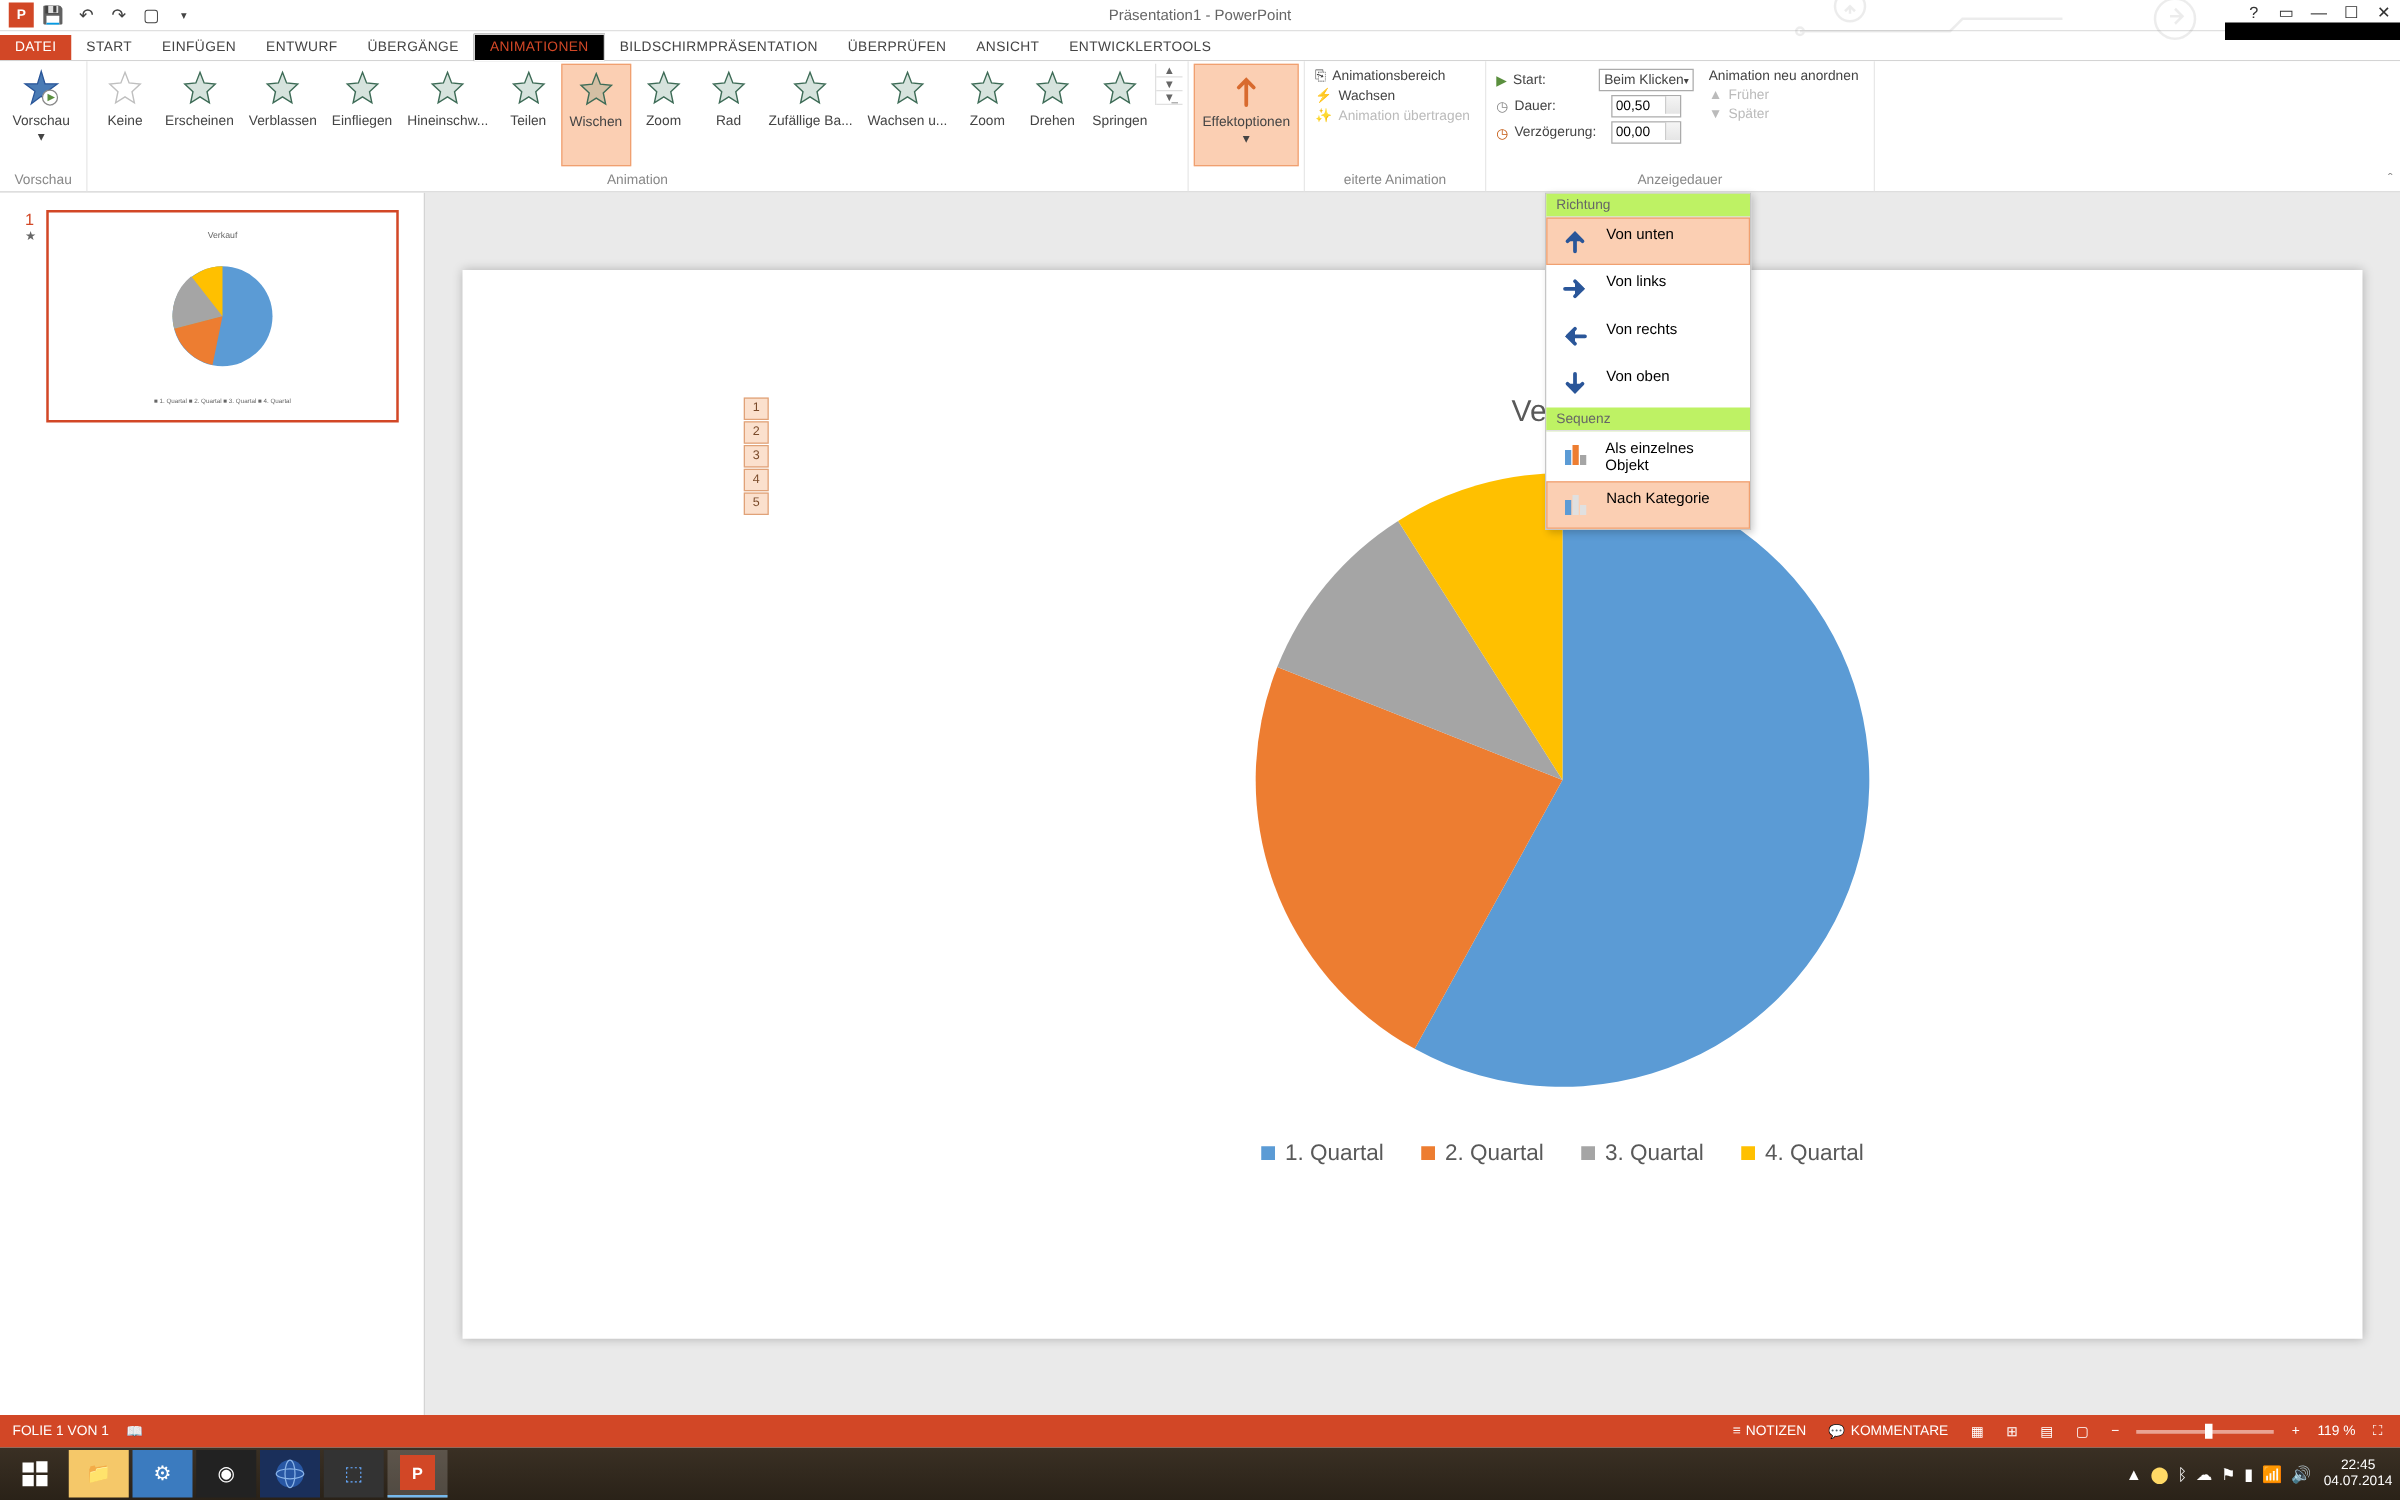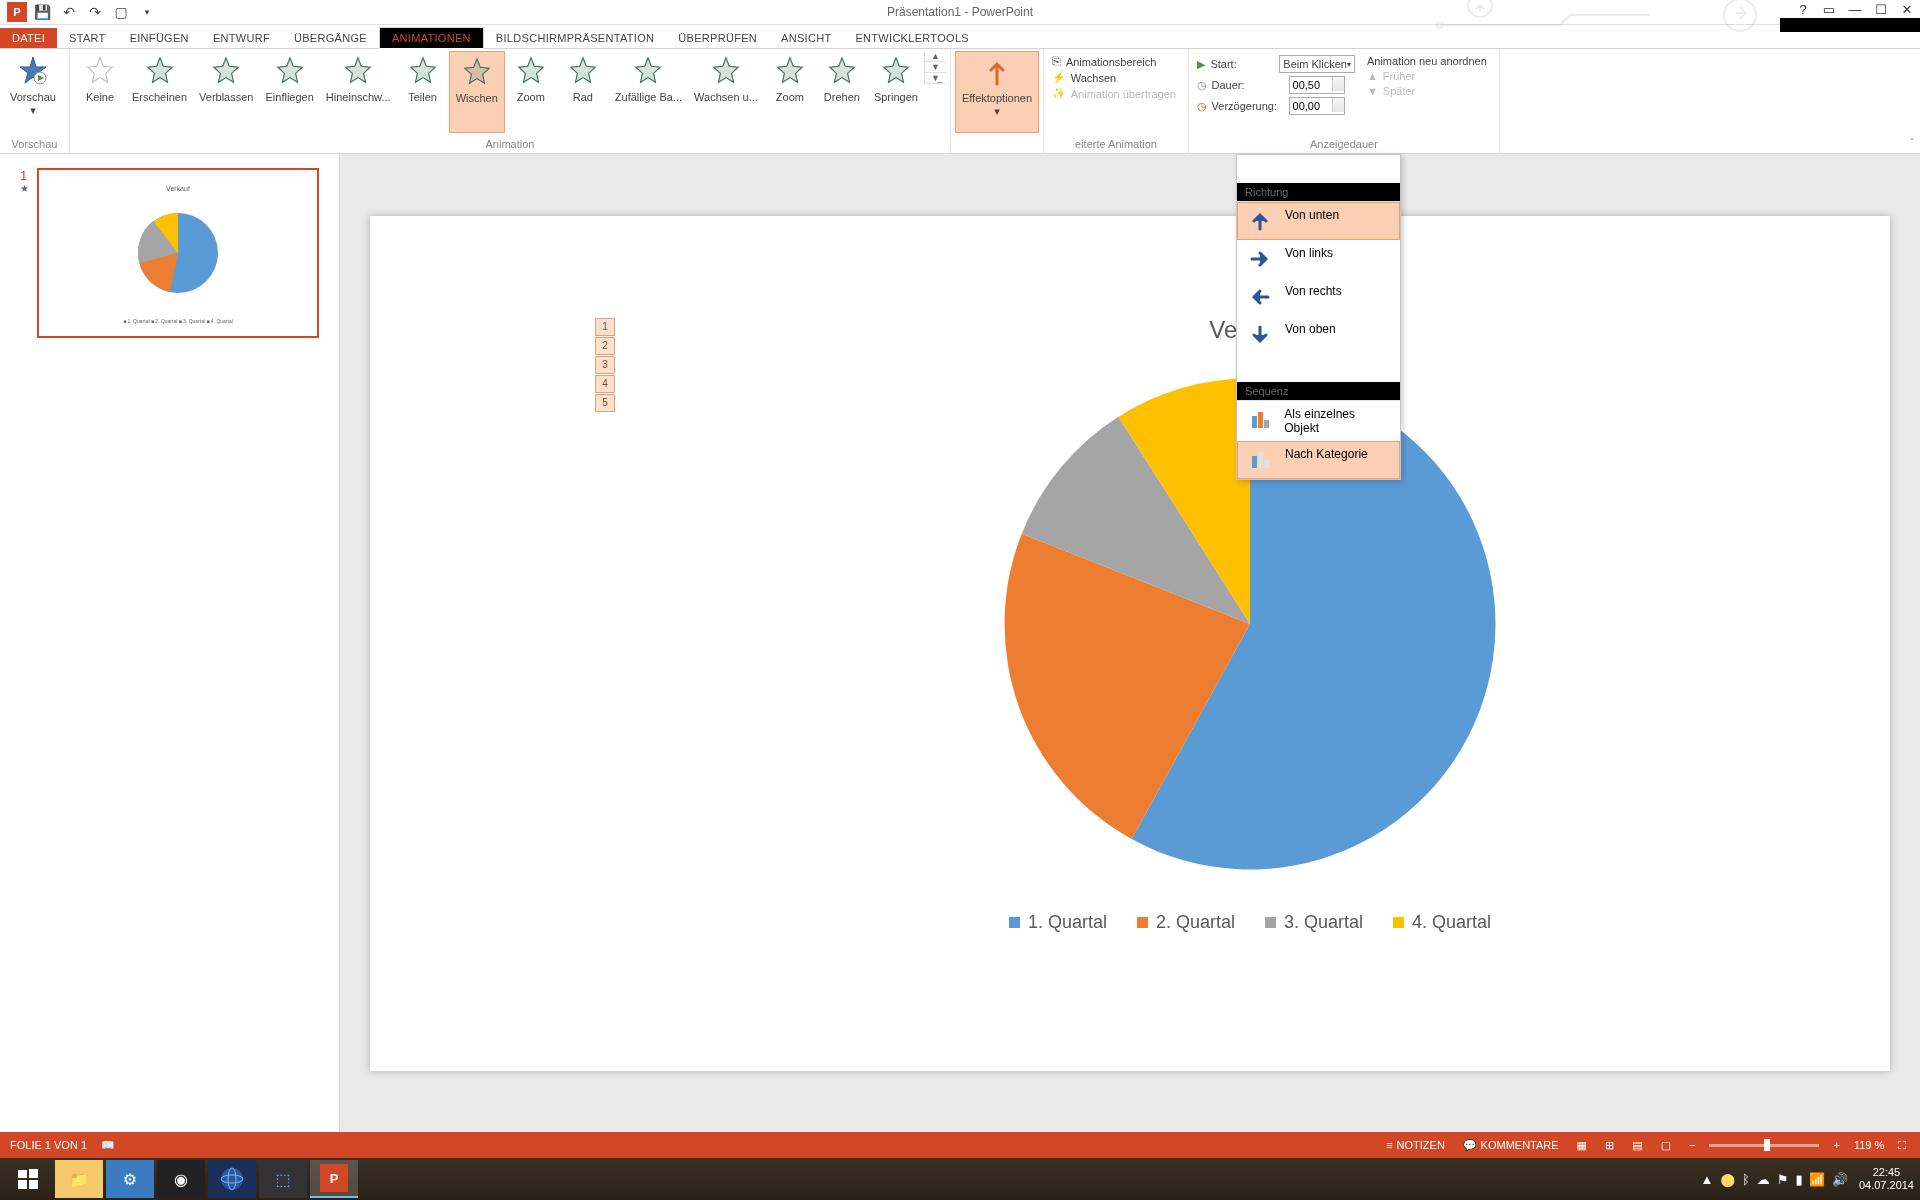--- a/index.html
+++ b/index.html
@@ -41,21 +41,21 @@
 .adv-row.disabled { color: #bbb; }
 .adv-input { width: 56px; height: 18px; border: 1px solid #ababab; font-size: 11px; padding: 0 14px 0 3px; position: relative; background: #fff; }
 .adv-select { width: 84px; height: 18px; border: 1px solid #ababab; font-size: 11px; padding: 0 3px; background: #fff; display: flex; align-items: center; justify-content: space-between; }
 .spinner { position: relative; }
 .spinner::after { content: ""; position: absolute; right: 1px; top: 1px; width: 11px; height: 14px; background: linear-gradient(#f5f5f5,#e5e5e5); border-left: 1px solid #ccc; }
 
 .collapse-btn { position: absolute; right: 6px; bottom: 4px; font-size: 11px; color: #888; cursor: pointer; }
 
 
 .effect-dropdown { position: absolute; left: 1236px; top: 154px; width: 165px; background: #fff; border: 1px solid #c6c6c6; box-shadow: 2px 2px 6px rgba(0,0,0,0.2); z-index: 100; font-size: 12px; }
-.dd-header { background: #000000; color: #666; font-size: 11px; padding: 3px 8px; border-bottom: 1px solid #e0e0e0; margin-top: 28px; }
+.dd-header { background: #bef264; color: #666; font-size: 11px; padding: 3px 8px; border-bottom: 1px solid #e0e0e0; }
 .dd-item { display: flex; align-items: flex-start; gap: 12px; padding: 6px 10px; cursor: pointer; }
 .dd-item.selected { background: #fbcfb3; border: 1px solid #f0a070; padding: 5px 9px; }
 .dd-icon { width: 26px; height: 26px; display: flex; align-items: center; justify-content: center; }
 .arrow-svg { stroke: #2a5699; fill: #2a5699; }
 
 
 .workspace { display: flex; height: calc(100% - 25px - 24px - 105px - 26px - 42px); background: #eaeaea; }
 .thumb-pane { width: 340px; background: #fff; border-right: 1px solid #d4d4d4; padding: 14px 20px; overflow: hidden; }
 .thumb-wrap { display: flex; gap: 8px; }
 .thumb-num { font-size: 13px; color: #d24726; }

